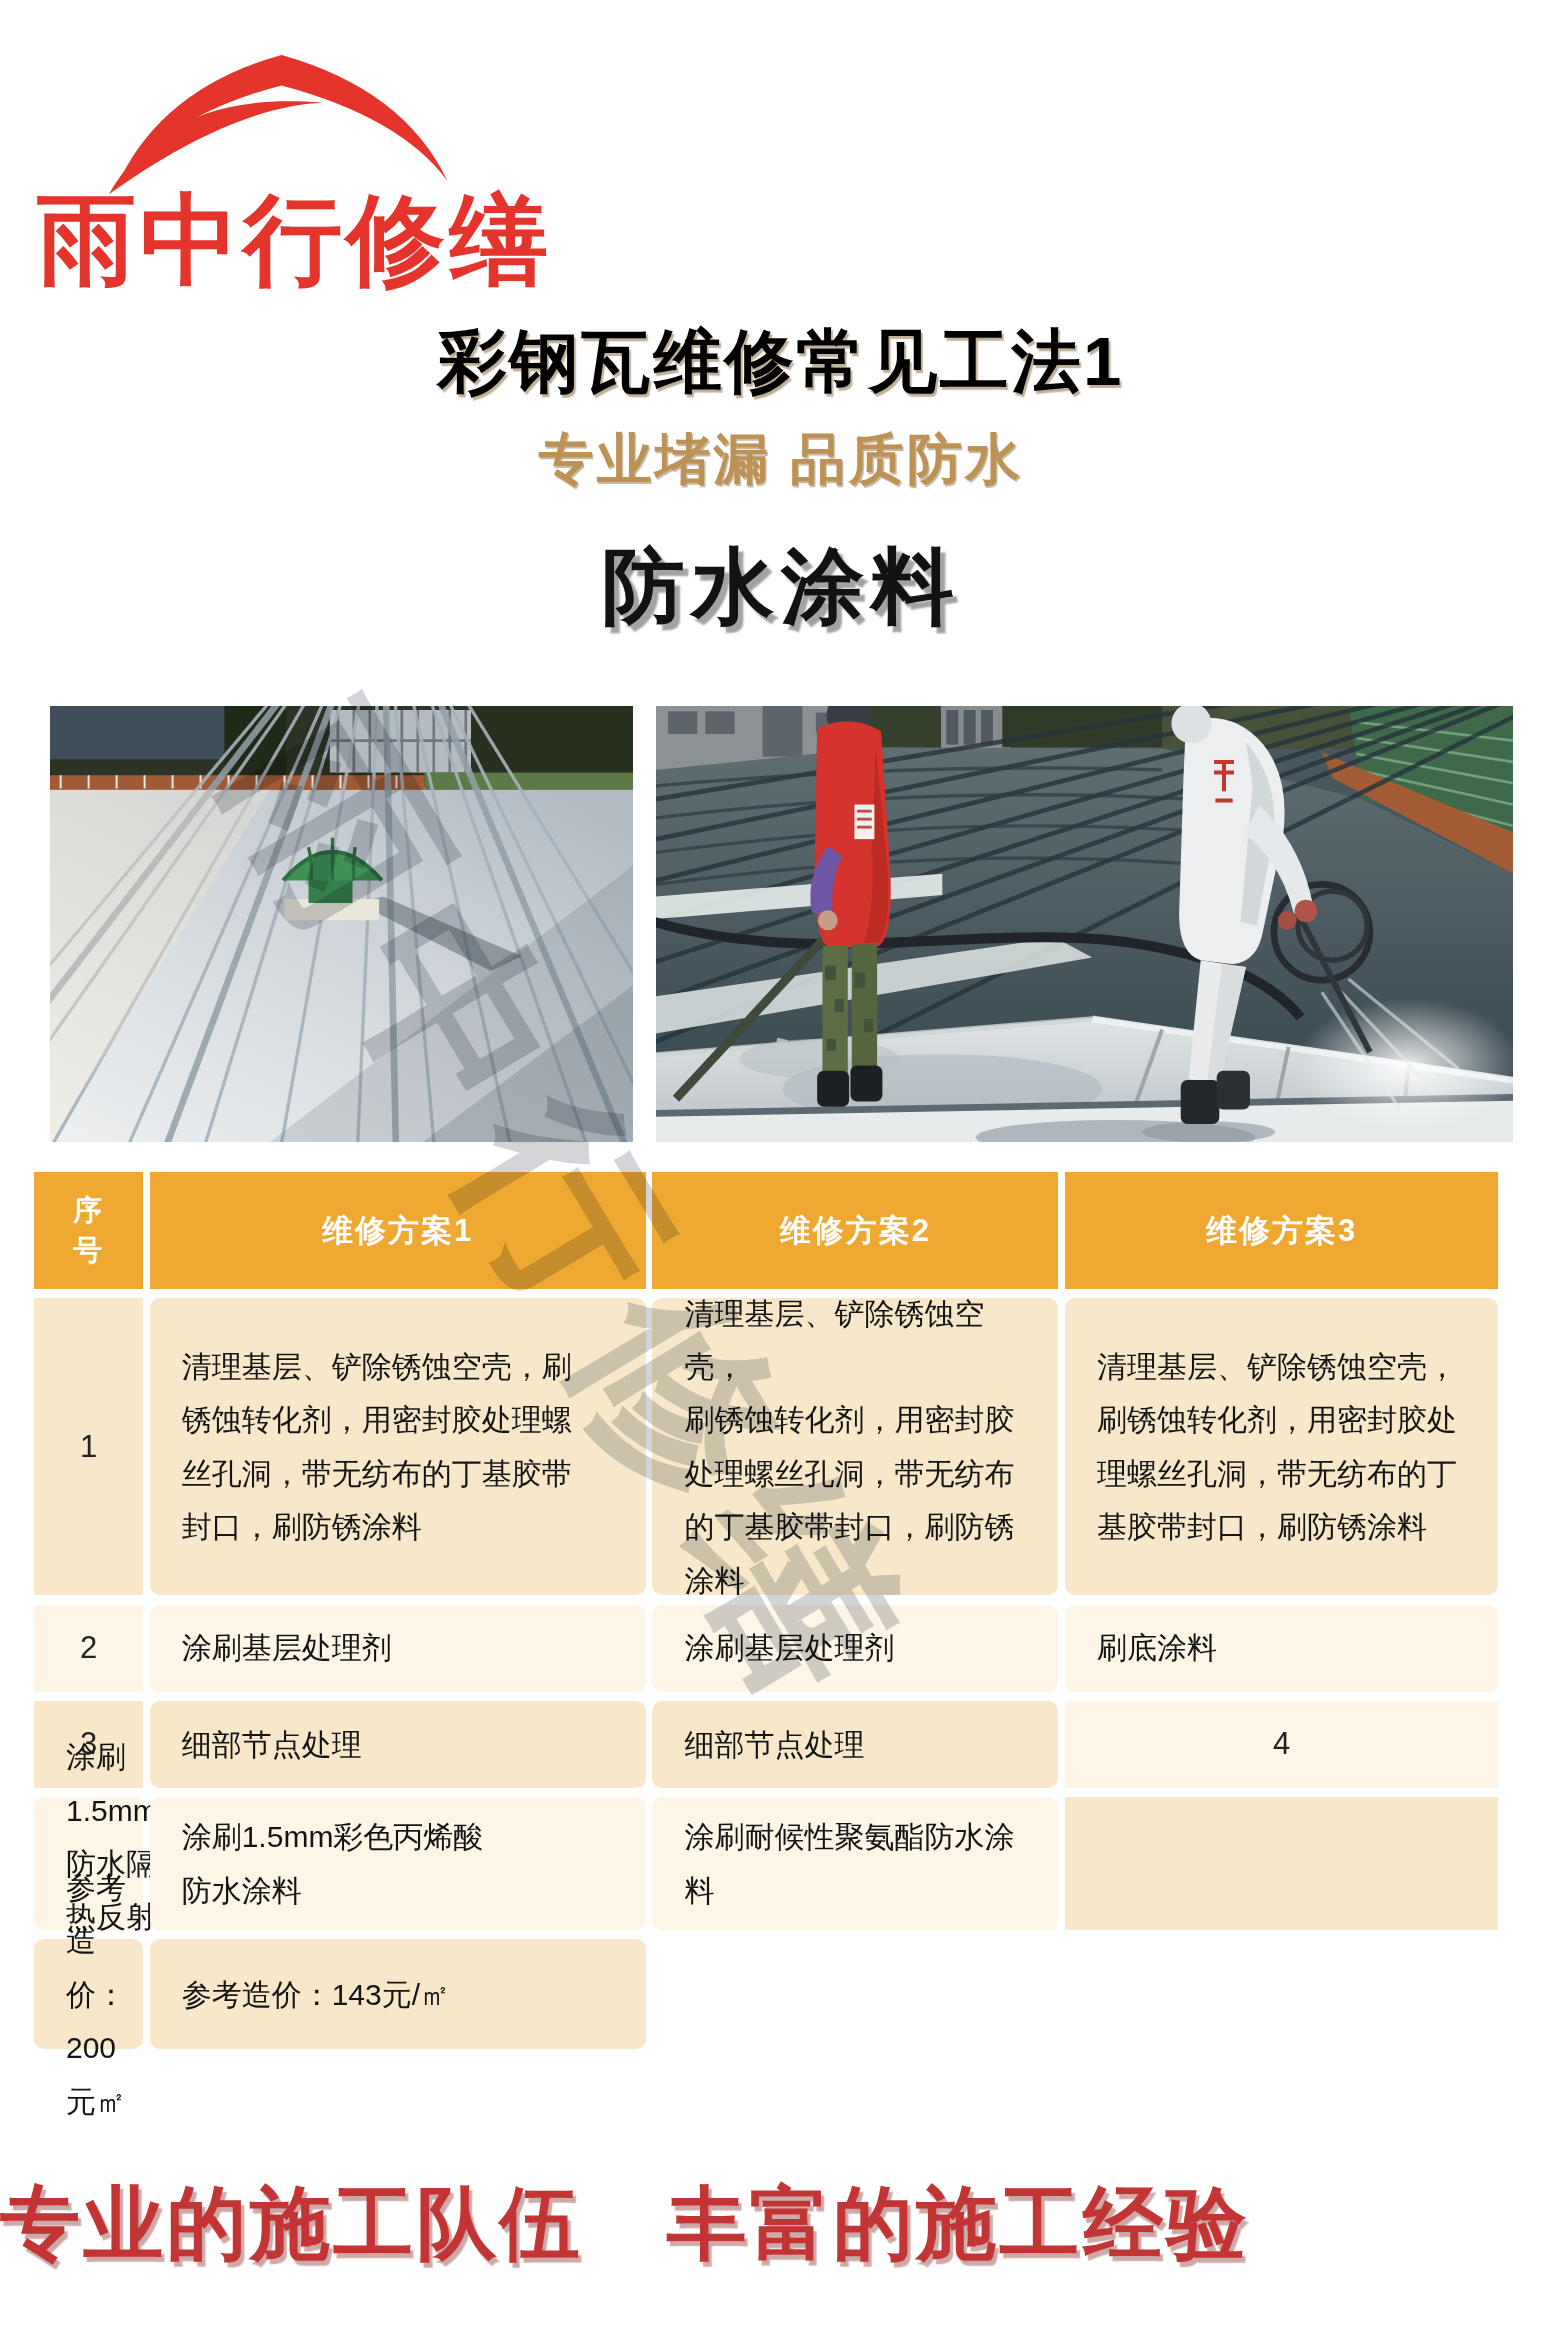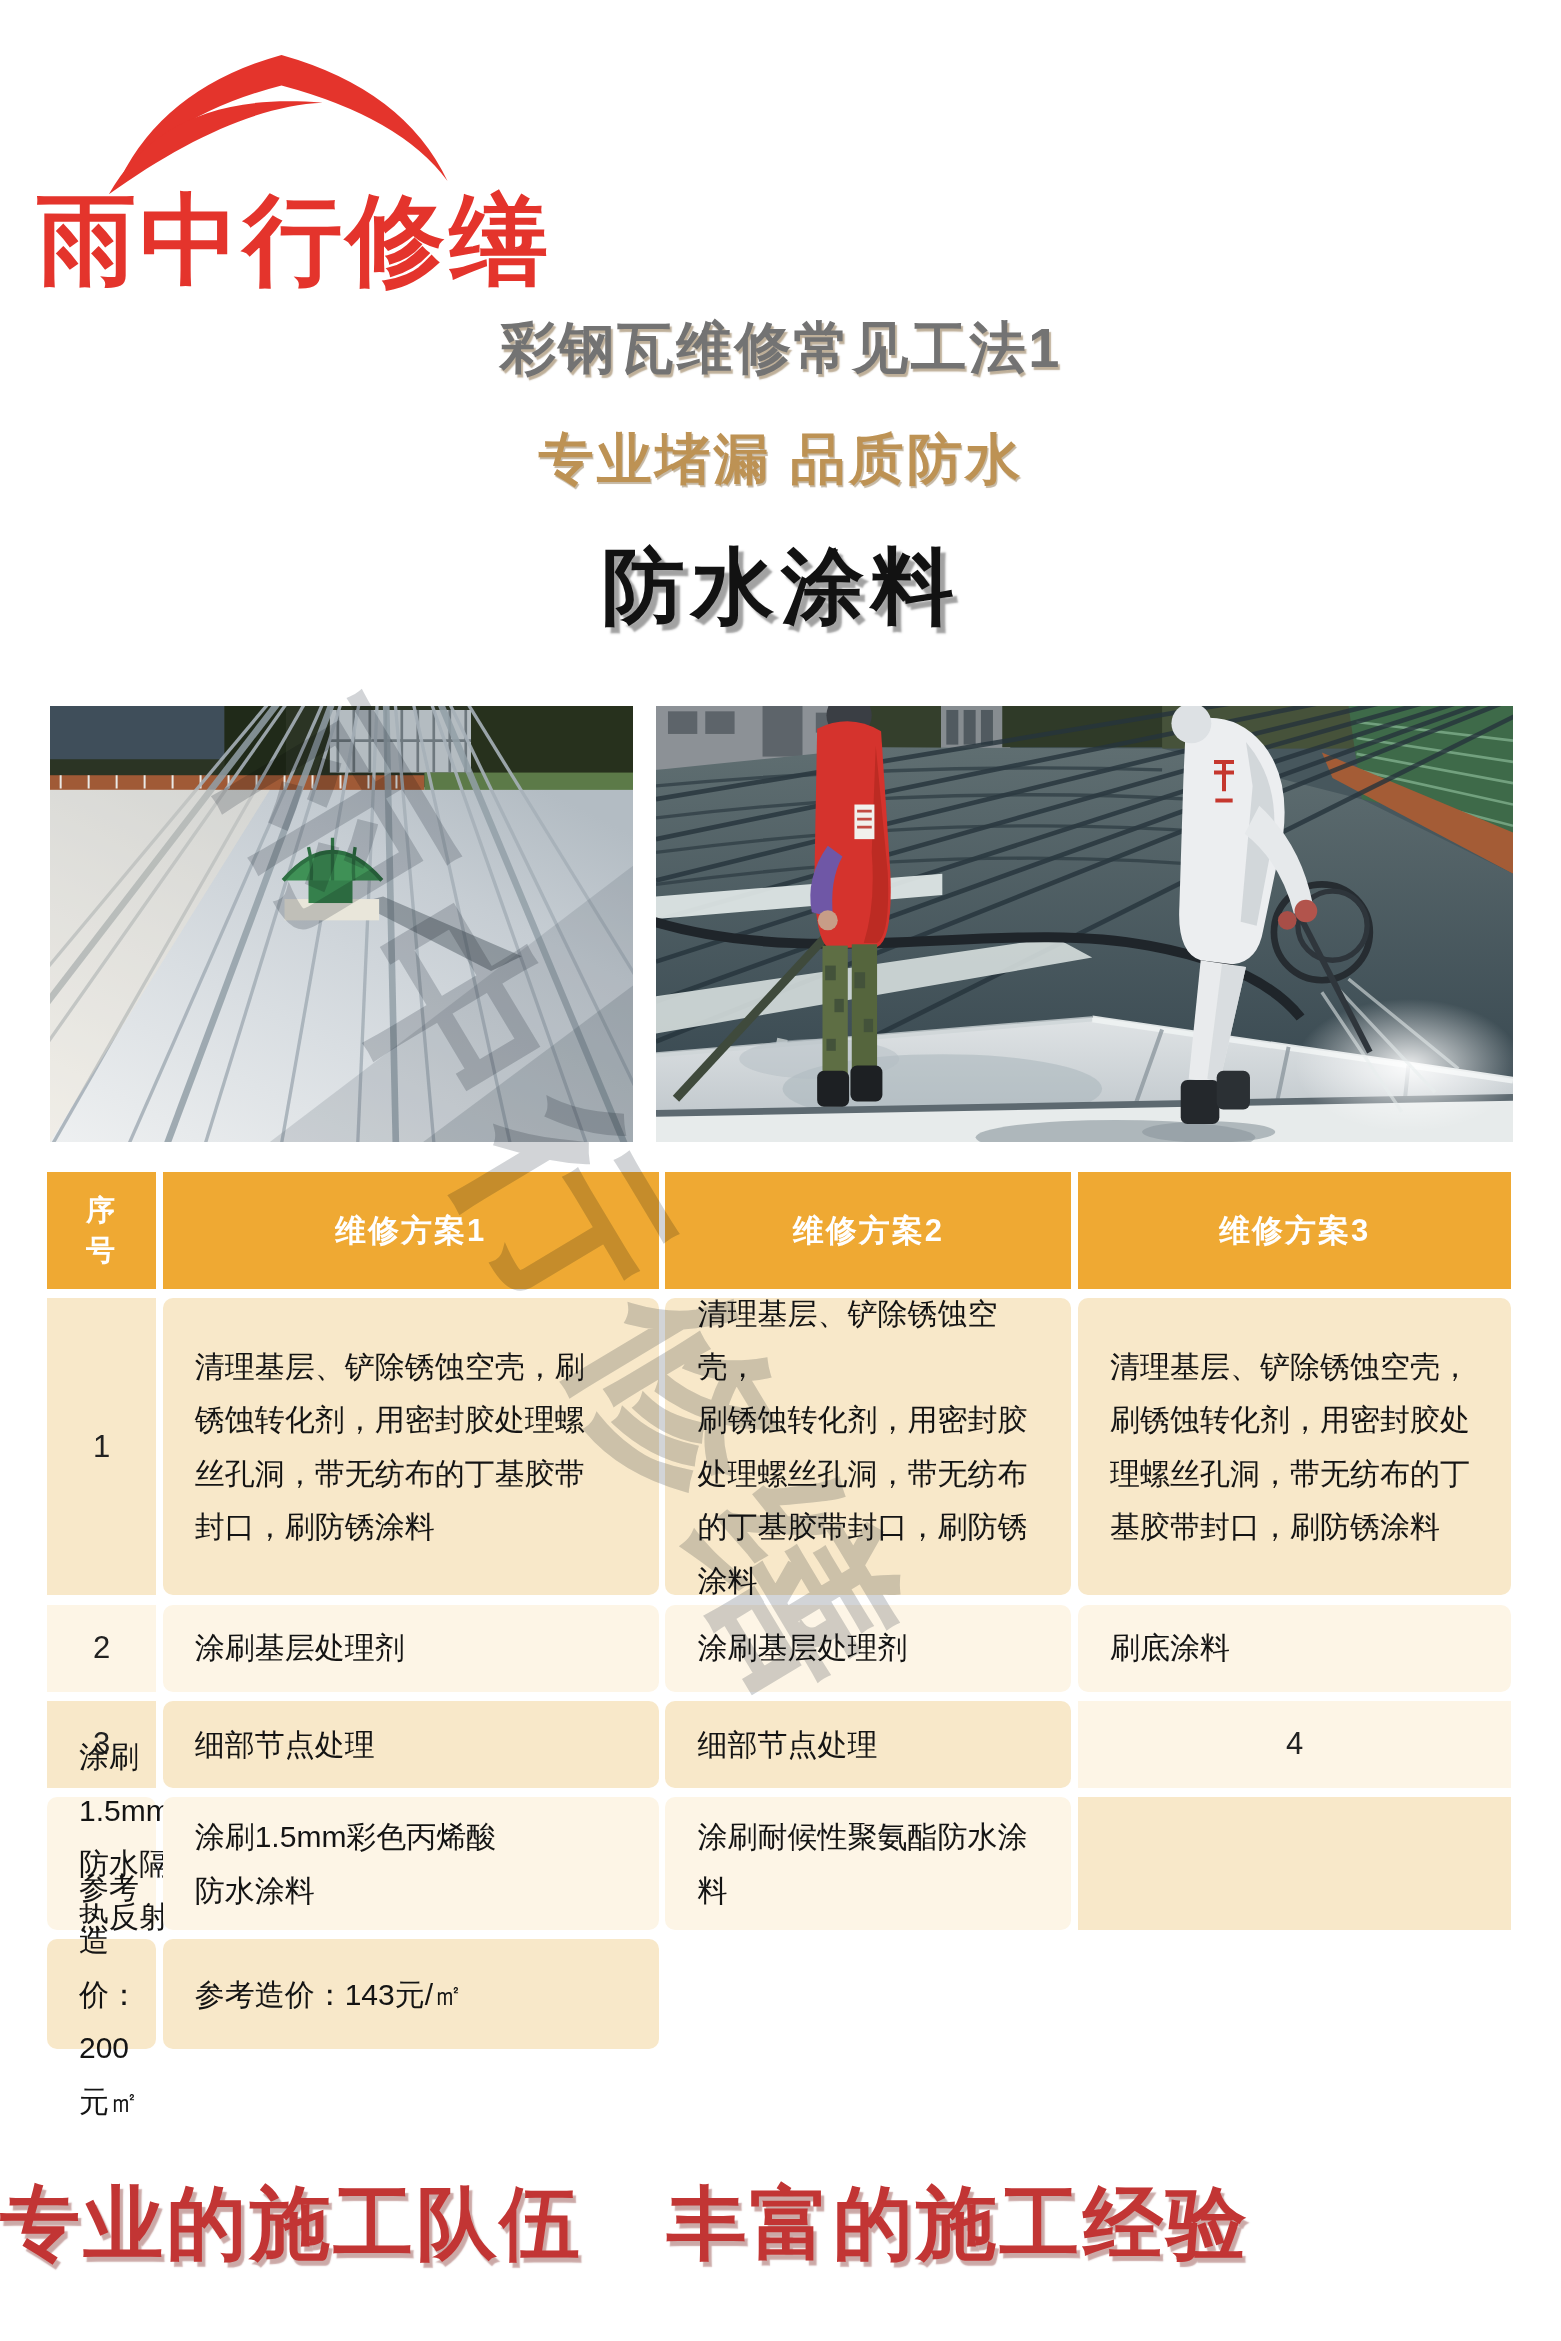--- a/index.html
+++ b/index.html
@@ -5,40 +5,40 @@
   html,body{margin:0;padding:0;background:#ffffff;}
   body{font-family:"Liberation Sans", sans-serif;}
   .page{position:relative;width:1562px;height:2342px;background:#ffffff;overflow:hidden;}
 
   
   .logo{position:absolute;left:37px;top:31px;width:533px;z-index:5;}
   .logo-arc{display:block;margin-left:63px;width:363px;height:166px;}
   .logo-text{font-size:99px;font-weight:900;color:#E4342C;letter-spacing:4px;line-height:1.0;margin-top:-6.7px;white-space:nowrap;}
 
   
-  .title{position:absolute;top:317px;left:0;width:100%;text-align:center;font-size:56px;font-weight:900;
-         color:#737373;letter-spacing:2.7px;line-height:1.1;text-shadow:2px 2.7px 1.3px rgba(110,78,28,.45);z-index:5;}
+  .title{position:absolute;top:324px;left:0;width:100%;text-align:center;font-size:69px;font-weight:900;
+         color:#000000;letter-spacing:2.7px;line-height:1.1;text-shadow:2px 2.7px 1.3px rgba(110,78,28,.45);z-index:5;}
   .subtitle{position:absolute;top:429px;left:0;width:100%;text-align:center;font-size:55px;font-weight:900;
          color:#BD9254;letter-spacing:3.3px;line-height:1.1;text-shadow:1.3px 2px 0.7px rgba(110,78,28,.4);z-index:5;}
   .section-title{position:absolute;top:541px;left:0;width:100%;text-align:center;font-size:83px;font-weight:900;
          color:#121212;letter-spacing:6.7px;line-height:1.1;text-shadow:5.3px 6px 2px rgba(70,70,70,.5);z-index:5;}
 
   
   .photo{position:absolute;top:706px;height:436px;overflow:hidden;z-index:10;background:#cfd5d9;}
   .photo.left{left:50px;width:583px;}
   .photo.right{left:656px;width:857px;}
   .photo svg{display:block;width:100%;height:100%;}
 
   
   .watermark{position:absolute;left:400px;top:666px;transform:rotate(59deg);transform-origin:0 0;
          font-size:200px;font-weight:700;letter-spacing:22.6px;color:#9299A0;opacity:.42;
          mix-blend-mode:multiply;white-space:nowrap;z-index:40;pointer-events:none;}
 
   
-  .repair-table{position:absolute;left:47px;top:1172px;width:1463px;display:grid;
+  .repair-table{position:absolute;left:34px;top:1172px;width:1463px;display:grid;
          grid-template-columns:109px 496px 406px 433px;
          grid-template-rows:117px 297px 87px 87px 133px 110px;
          gap:9.3px 6.7px;z-index:20;}
   .th{background:#EFA933;color:#ffffff;display:flex;align-items:center;justify-content:center;
       font-weight:700;font-size:31px;letter-spacing:2px;}
   .th-index span{display:block;width:35px;text-align:center;word-break:break-all;font-size:29px;line-height:1.35;}
   .idx{display:flex;align-items:center;justify-content:center;font-size:31px;color:#222222;}
   .cell{display:flex;align-items:center;font-size:30px;color:#141414;line-height:1.78;
         padding:0 27px 0 32px;white-space:pre-line;text-align:left;border-radius:10px;}
   .bg-dark{background:#F8E8C9;}

